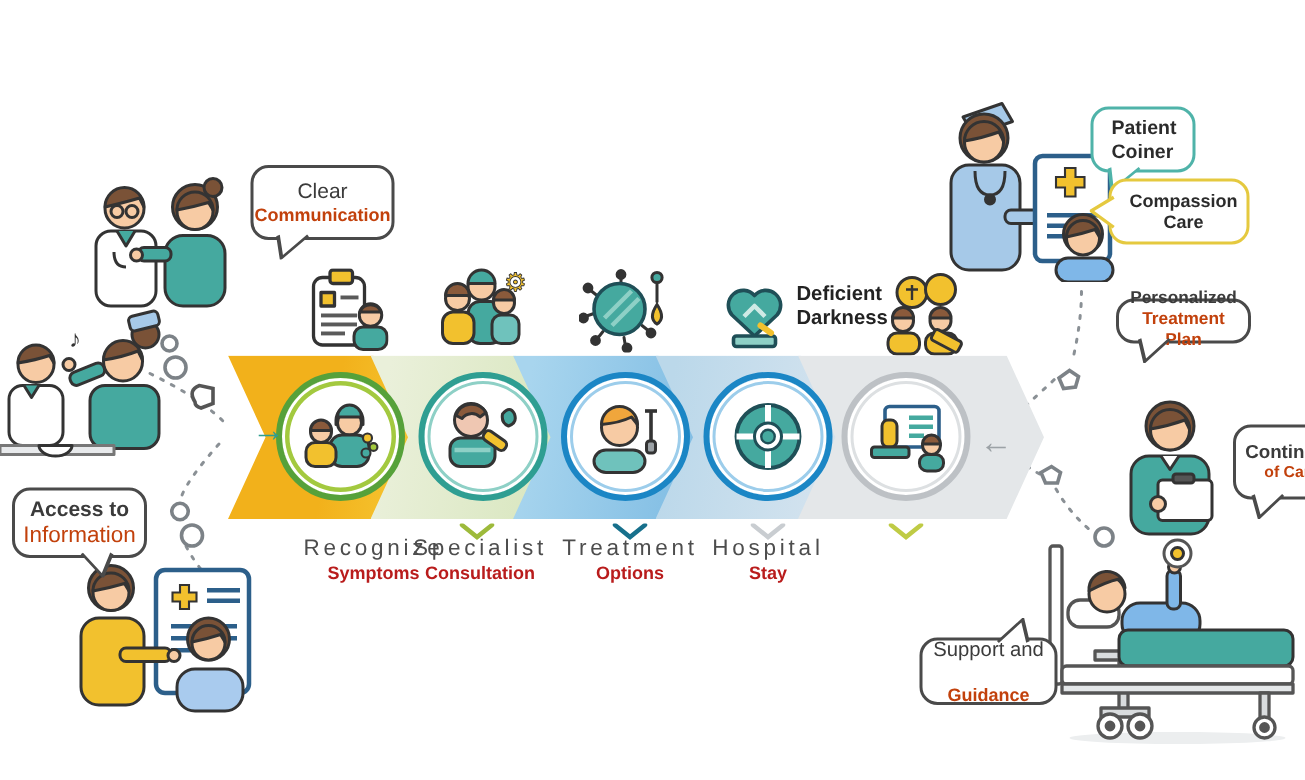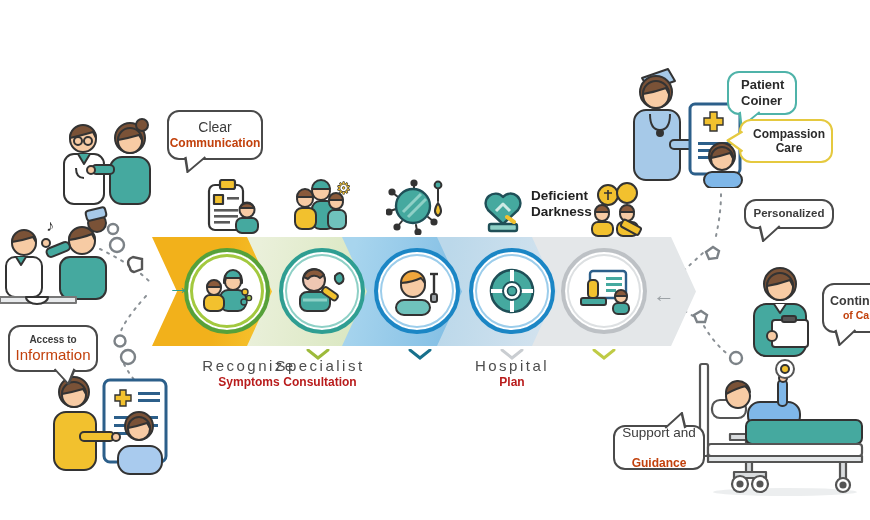--- a/index.html
+++ b/index.html
@@ -49,21 +49,21 @@
           color:#4a4a4a;box-sizing:border-box;padding:4px 6px;text-align:center;line-height:1.2;}
   .bubble .b1{font-size:13px;color:#3b3b3b;}
   .bubble .b2{font-size:12px;font-weight:700;color:#c2410c;}
   .bubble.teal{border-color:#4FB3A9;color:#4FB3A9;}
   .bubble.yellow{border-color:#E5C93F;color:#E5C93F;}
   .btail{position:absolute;width:26px;height:17px;}
   .btail path{stroke:currentColor;}
   .bb-clear{left:167px;top:110px;width:96px;height:50px;}
   .bb-clear .b1{font-size:14px;}
   .bb-access{left:8px;top:325px;width:90px;height:47px;}
-  .bb-access .b1{font-size:10px;font-weight:700;}
+  .bb-access .b1{font-size:14px;font-weight:700;}
   .bb-access .b2{font-size:15px;font-weight:400;}
   .bb-coiner{left:727px;top:71px;width:70px;height:44px;align-items:flex-start;padding-left:12px;text-align:left;}
   .bb-coiner .b1,.bb-coiner .b2{font-size:13px;font-weight:700;color:#2b2b2b;}
   .bb-compassion{left:739px;top:119px;width:94px;height:44px;align-items:center;padding-left:12px;text-align:left;}
   .bb-compassion .b1,.bb-compassion .b2{font-size:12px;font-weight:700;color:#2b2b2b;}
   .bb-plan{left:744px;top:199px;width:90px;height:30px;}
   .bb-plan .b1,.bb-plan .b2{font-size:11.5px;font-weight:700;}
   .bb-continuity{left:822px;top:283px;width:78px;height:50px;}
   .bb-continuity .b1{font-size:12.5px;font-weight:700;}
   .bb-continuity .b2{font-size:10.5px;font-weight:700;}
@@ -196,23 +196,27 @@
     </svg>
 
   <div class="stage-label lab-1">
     <span class="sl1">Recognize</span>
     <span class="sl2">Symptoms</span>
   </div>
   <div class="stage-label lab-2">
     <span class="sl1">Specialist</span>
     <span class="sl2">Consultation</span>
   </div>
+  <div class="stage-label lab-3">
+    <span class="sl1">Treatment</span>
+    <span class="sl2">Options</span>
+  </div>
   <div class="stage-label lab-4">
     <span class="sl1">Hospital</span>
-    <span class="sl2">Plan</span>
+    <span class="sl2">Stay</span>
   </div>
 
   <svg class="topicon" style="left:203px;top:179px" width="56" height="56" viewBox="0 0 56 56">
     <g stroke="#333" stroke-width="2.2" stroke-linejoin="round">
       <rect x="6" y="6" width="34" height="45" rx="6" fill="#fff"></rect>
       <rect x="17" y="1" width="15" height="9" rx="2" fill="#F2C12E"></rect>
       <rect x="11" y="16" width="9" height="9" fill="#F2C12E"></rect>
     </g>
     <g fill="#5a5a5a">
       <rect x="24" y="18" width="12" height="2.6"></rect>
@@ -317,20 +321,21 @@
   <div class="bubble yellow bb-compassion">
     <span class="b1">Compassion</span>
     <span class="b2">Care</span>
     <svg class="btail" style="left:-19px;top:12px;transform:rotate(90deg)" viewBox="0 0 26 17">
         <path d="M3,1 L12,16 L23,1" fill="#fff" stroke-width="2.2"></path>
       </svg>
   </div>
 
   <div class="bubble bb-plan">
     <span class="b1">Personalized</span>
+    <span class="b2">Treatment Plan</span>
     <svg class="btail" style="left:8px;bottom:-15px;transform:skewX(-20deg)" viewBox="0 0 26 17">
         <path d="M3,1 L12,16 L23,1" fill="#fff" stroke-width="2.2"></path>
       </svg>
   </div>
 
   <div class="bubble bb-continuity">
     <span class="b1">Continuity</span>
     <span class="b2">of Care</span>
     <svg class="btail" style="left:6px;bottom:-15px;transform:skewX(-18deg)" viewBox="0 0 26 17">
         <path d="M3,1 L12,16 L23,1" fill="#fff" stroke-width="2.2"></path>

